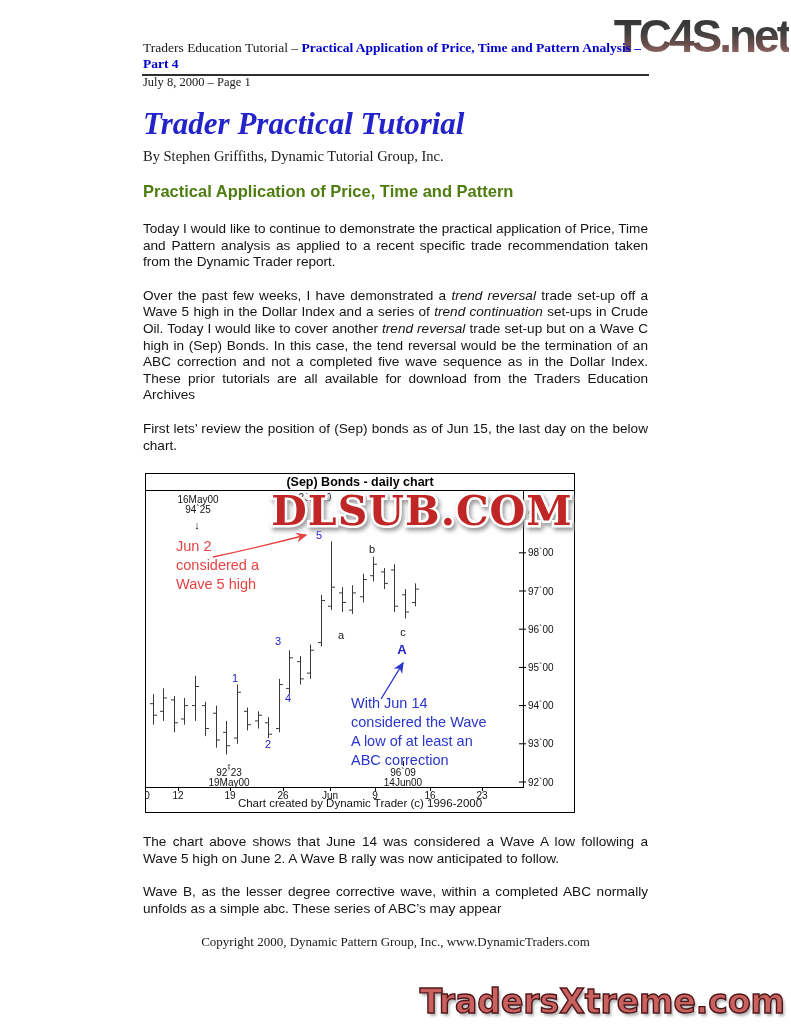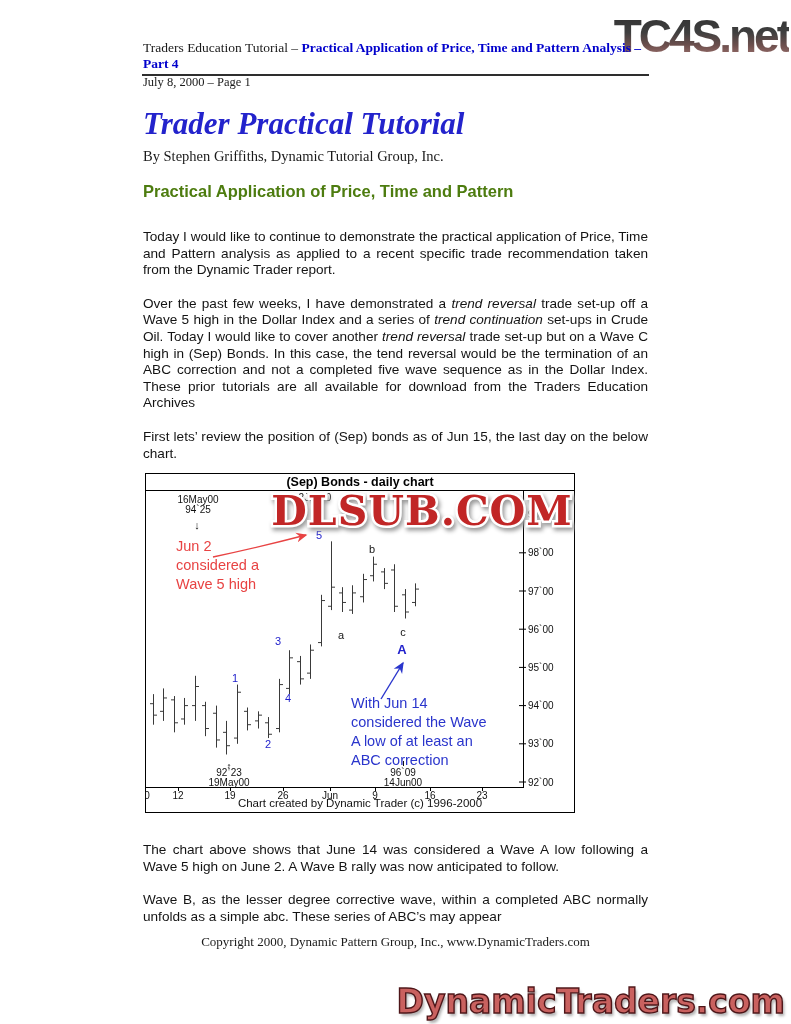--- a/index.html
+++ b/index.html
@@ -19,21 +19,21 @@
   
   .title{position:absolute;top:106px;left:143px;width:505px;
         font-family:"Liberation Serif",serif;font-style:italic;font-weight:bold;
         font-size:31px;color:#2323cc;}
   .byline{position:absolute;top:148px;left:143px;width:505px;
         font-family:"Liberation Serif",serif;font-size:14.5px;color:#1a1a1a;}
   .section-heading{position:absolute;top:182px;left:143px;width:505px;
         font-size:16.5px;font-weight:bold;color:#4d7c0f;}
   
   .paras{position:absolute;left:143px;width:505px;}
-  .paras p{margin:8px 0 17px 0;font-size:13.6px;line-height:16.6px;text-align:justify;color:#141414;}
+  .paras p{margin:0 0 17px 0;font-size:13.6px;line-height:16.6px;text-align:justify;color:#141414;}
   .paras p span.it{font-style:italic;}
   #paras-before{top:221px;}
   #paras-after{top:834px;}
   
   .chart-wrap{position:absolute;top:473px;left:145px;width:430px;height:340px;}
   
   .copyright{position:absolute;top:934px;left:143px;width:505px;text-align:center;
         font-family:"Liberation Serif",serif;font-size:13px;color:#1a1a1a;}
   .tradersxtreme{position:absolute;top:982px;right:6px;
         font-family:"DejaVu Sans",sans-serif;font-weight:bold;font-size:33px;
@@ -272,15 +272,15 @@
       </svg>
   </div>
 
   <div class="paras" id="paras-after">
       <p><span>The chart above shows that June 14 was considered a Wave A low following a Wave 5 high on June 2. A Wave B rally was now anticipated to follow.</span></p>
       <p><span>Wave B, as the lesser degree corrective wave, within a completed ABC normally unfolds as a simple abc. These series of ABC’s may appear</span></p>
     </div>
 
   <div class="copyright">Copyright 2000, Dynamic Pattern Group, Inc., www.DynamicTraders.com</div>
 
-  <div class="tradersxtreme">DynamicTraders.com</div>
+  <div class="tradersxtreme">TradersXtreme.com</div>
 
 </div>
 
 </body></html>

